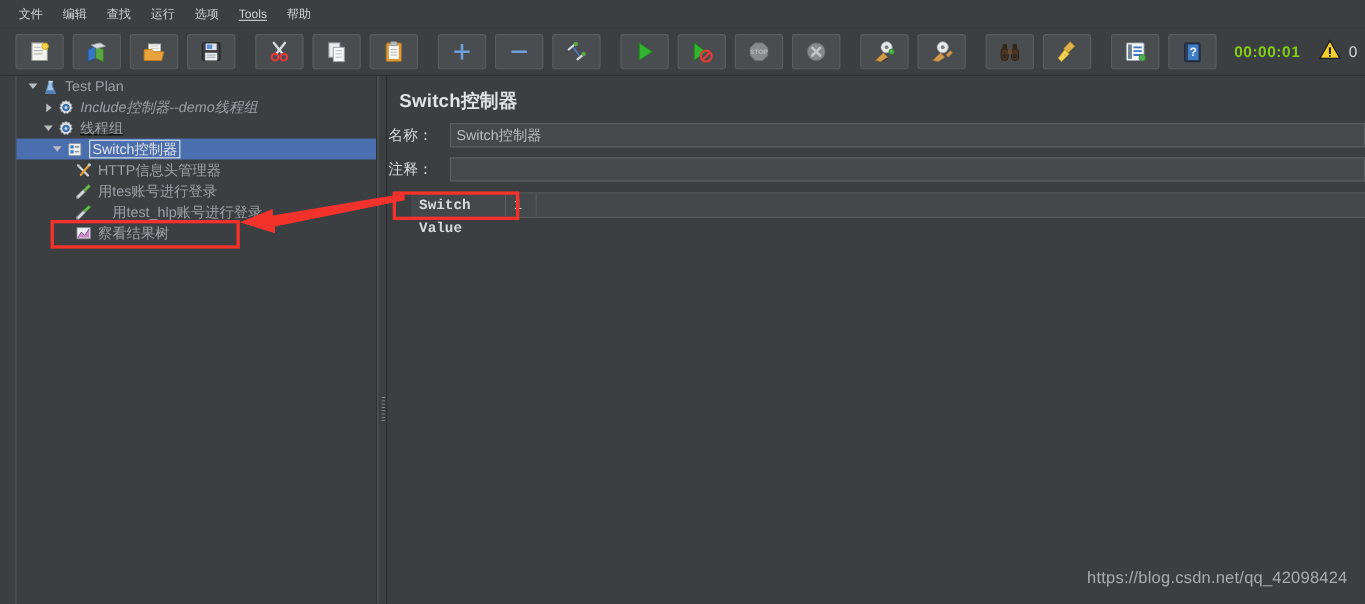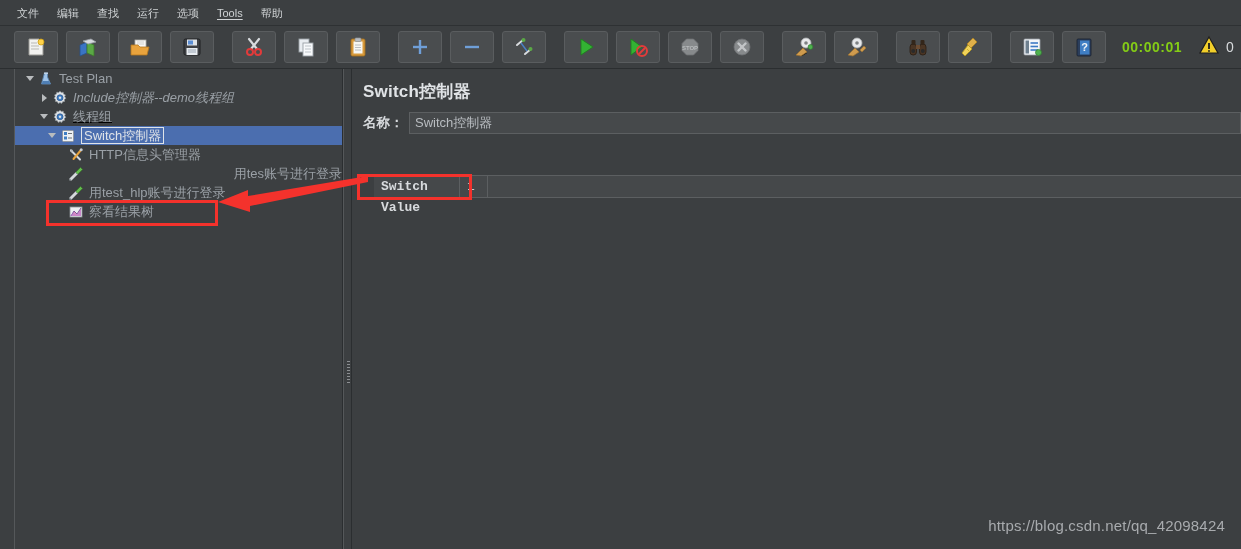--- a/index.html
+++ b/index.html
@@ -175,23 +175,23 @@
     letter-spacing: 0.2px;
   }
   .field-row {
     display: flex; align-items: center;
     margin-top: 9px;
     height: 22px;
   }
   .field-label {
     color: #d6d9dc;
     font-size: 13.5px;
-    font-weight: bold;
+    font-weight: normal;
     width: 56px;
-    padding-left: 10px;
+    padding-left: 0;
     flex: none;
   }
   .field-input {
     flex: 1;
     height: 22px;
     background: #46494b;
     border: 1px solid #5c5f61;
     color: #b9bdc1;
     font-size: 13px;
     line-height: 20px;
@@ -511,21 +511,21 @@
     </div>
   </div>
 
   <div class="main">
 
     <div class="tree-pane">
       <div class="tree-scroll-left"></div>
       <div class="tree-top-line"></div>
       <div class="tree-inner">
 
-        <div class="tnode" style="padding-left:8px;">
+        <div class="tnode" style="padding-left:8px;align-items:flex-end;">
           <span class="toggle">
               <i class="tri open"></i>
             </span>
           <span class="ticon">
             <svg width="16" height="16" viewBox="0 0 16 16">
               <path d="M6.5,2 L9.5,2 L9.5,6 L12.5,13 L3.5,13 Z" fill="#9fc3e8" stroke="#5e86b0" stroke-width="0.9"></path>
               <rect x="6" y="1.5" width="4" height="1.4" fill="#c8d8e8"></rect>
               <path d="M5,10 L11,10 L12.5,13 L3.5,13 Z" fill="#4f7fb5"></path>
             </svg>
           </span>
@@ -582,32 +582,32 @@
             <svg width="16" height="16" viewBox="0 0 16 16">
               <line x1="3" y1="3.5" x2="12" y2="12.5" stroke="#d5d8db" stroke-width="2" stroke-linecap="round"></line>
               <path d="M2,2 L5,3 L4,6 Z" fill="#aeb3b8"></path>
               <line x1="13" y1="3" x2="5.5" y2="12" stroke="#e8a33d" stroke-width="2" stroke-linecap="round"></line>
               <circle cx="13.2" cy="2.8" r="1.5" fill="#c7cbcf"></circle>
             </svg>
           </span>
           <span class="label">HTTP信息头管理器</span>
         </div>
 
-        <div class="tnode" style="padding-left:52px;justify-content:space-between;">
+        <div class="tnode" style="padding-left:52px;">
           <span class="ticon">
             <svg width="16" height="16" viewBox="0 0 16 16">
               <path d="M12.5,1.5 L14.5,3.5 L9.5,8.5 L7.5,6.5 Z" fill="#63bb4f" stroke="#3d7c2c" stroke-width="0.8"></path>
               <path d="M7.5,6.5 L9.5,8.5 L3.5,14.5 L1.5,12.5 Z" fill="#d5d8db" stroke="#8d9297" stroke-width="0.8"></path>
               <circle cx="2.2" cy="13.8" r="1" fill="#9aa0a6"></circle>
             </svg>
           </span>
           <span class="label">用tes账号进行登录</span>
         </div>
 
-        <div class="tnode" style="padding-left:52px;">
+        <div class="tnode" style="padding-left:52px;gap:13px;">
           <span class="ticon">
             <svg width="16" height="16" viewBox="0 0 16 16">
               <path d="M12.5,1.5 L14.5,3.5 L9.5,8.5 L7.5,6.5 Z" fill="#63bb4f" stroke="#3d7c2c" stroke-width="0.8"></path>
               <path d="M7.5,6.5 L9.5,8.5 L3.5,14.5 L1.5,12.5 Z" fill="#d5d8db" stroke="#8d9297" stroke-width="0.8"></path>
               <circle cx="2.2" cy="13.8" r="1" fill="#9aa0a6"></circle>
             </svg>
           </span>
           <span class="label">用test_hlp账号进行登录</span>
         </div>
 
@@ -631,20 +631,24 @@
     </div>
 
     <div class="right-pane">
       <div class="panel-title">Switch控制器</div>
 
       <div class="field-row">
         <div class="field-label">名称：</div>
         <input class="field-input" type="text" value="Switch控制器" style="">
       </div>
 
+      <div class="field-row">
+        <div class="field-label">注释：</div>
+        <input class="field-input" type="text" value="" style="">
+      </div>
 
       <div class="sv-table">
         <div class="sv-header">
           <div class="sv-th col1">Switch Value</div>
           <div class="sv-th col2">1</div>
           <div class="sv-th fill"></div>
         </div>
         <div class="sv-body"></div>
       </div>
     </div>

